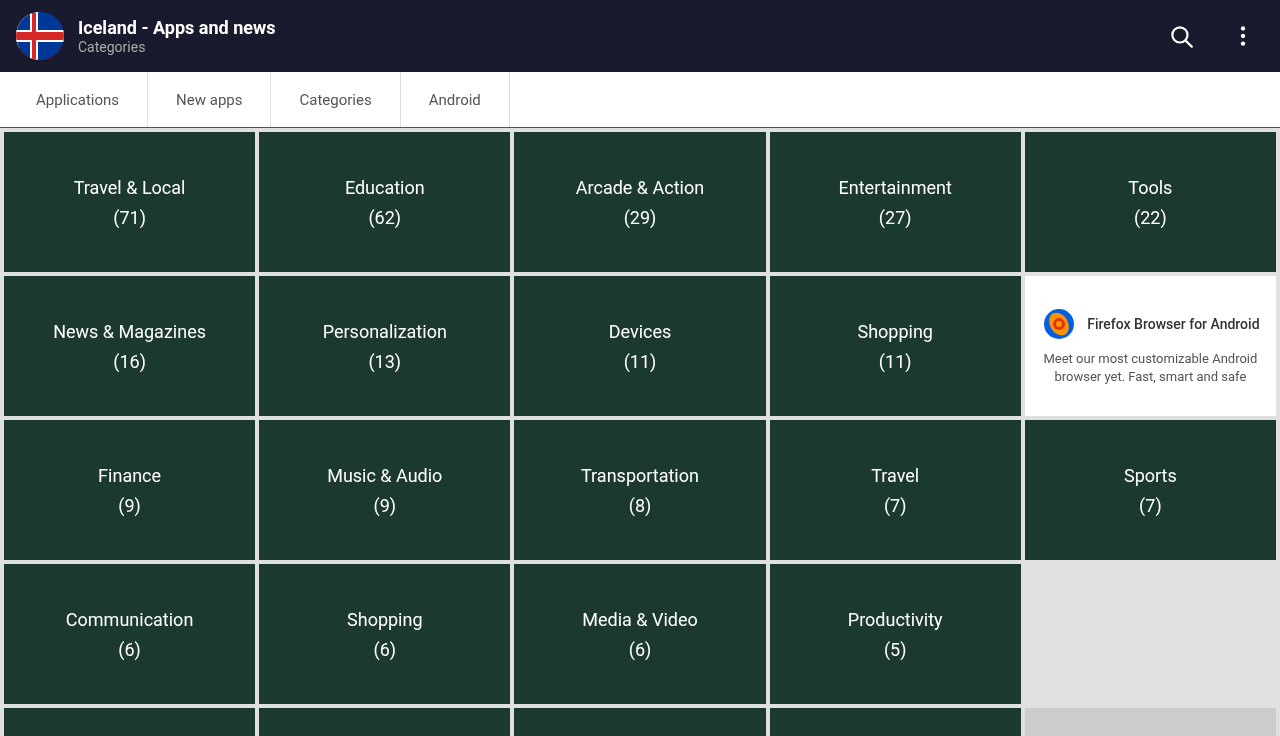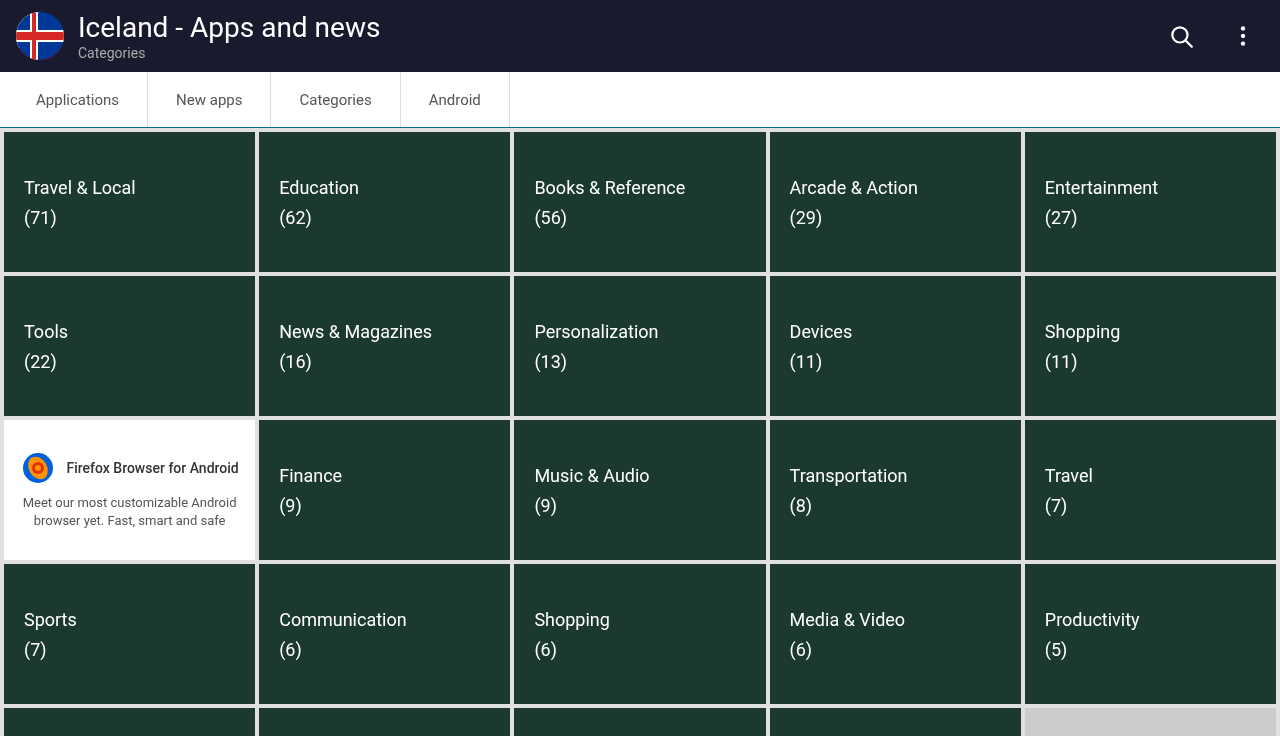--- a/index.html
+++ b/index.html
@@ -46,22 +46,22 @@
     .app-logo svg {
       width: 48px;
       height: 48px;
     }
 
     .header-title {
       color: white;
     }
 
     .header-title .main-title {
-      font-size: 28px;
-      font-weight: 400;
+      font-size: 18px;
+      font-weight: 700;
       line-height: 1.2;
     }
 
     .header-title .subtitle {
       font-size: 14px;
       color: #aaa;
     }
 
     .header-right {
       display: flex;
@@ -114,21 +114,21 @@
       gap: 4px;
       padding: 4px;
       background: #e0e0e0;
     }
 
     .category-card {
       background: #1b3a2d;
       color: white;
       display: flex;
       flex-direction: column;
-      align-items: flex-start;
+      align-items: center;
       justify-content: center;
       min-height: 140px;
       cursor: pointer;
       padding: 20px;
       text-align: center;
       transition: background 0.15s;
     }
 
     .category-card .cat-name {
       font-size: 18px;
@@ -244,24 +244,20 @@
 <div class="grid-container" id="category-grid">
 <div class="category-card">
       <div class="cat-name">Travel &amp; Local</div>
       <div class="cat-count">(71)</div>
     </div>
     <div class="category-card">
       <div class="cat-name">Education</div>
       <div class="cat-count">(62)</div>
     </div>
     <div class="category-card">
-      <div class="cat-name">Books &amp; Reference</div>
-      <div class="cat-count">(56)</div>
-    </div>
-    <div class="category-card">
       <div class="cat-name">Arcade &amp; Action</div>
       <div class="cat-count">(29)</div>
     </div>
     <div class="category-card">
       <div class="cat-name">Entertainment</div>
       <div class="cat-count">(27)</div>
     </div>
     <div class="category-card">
       <div class="cat-name">Tools</div>
       <div class="cat-count">(22)</div>

